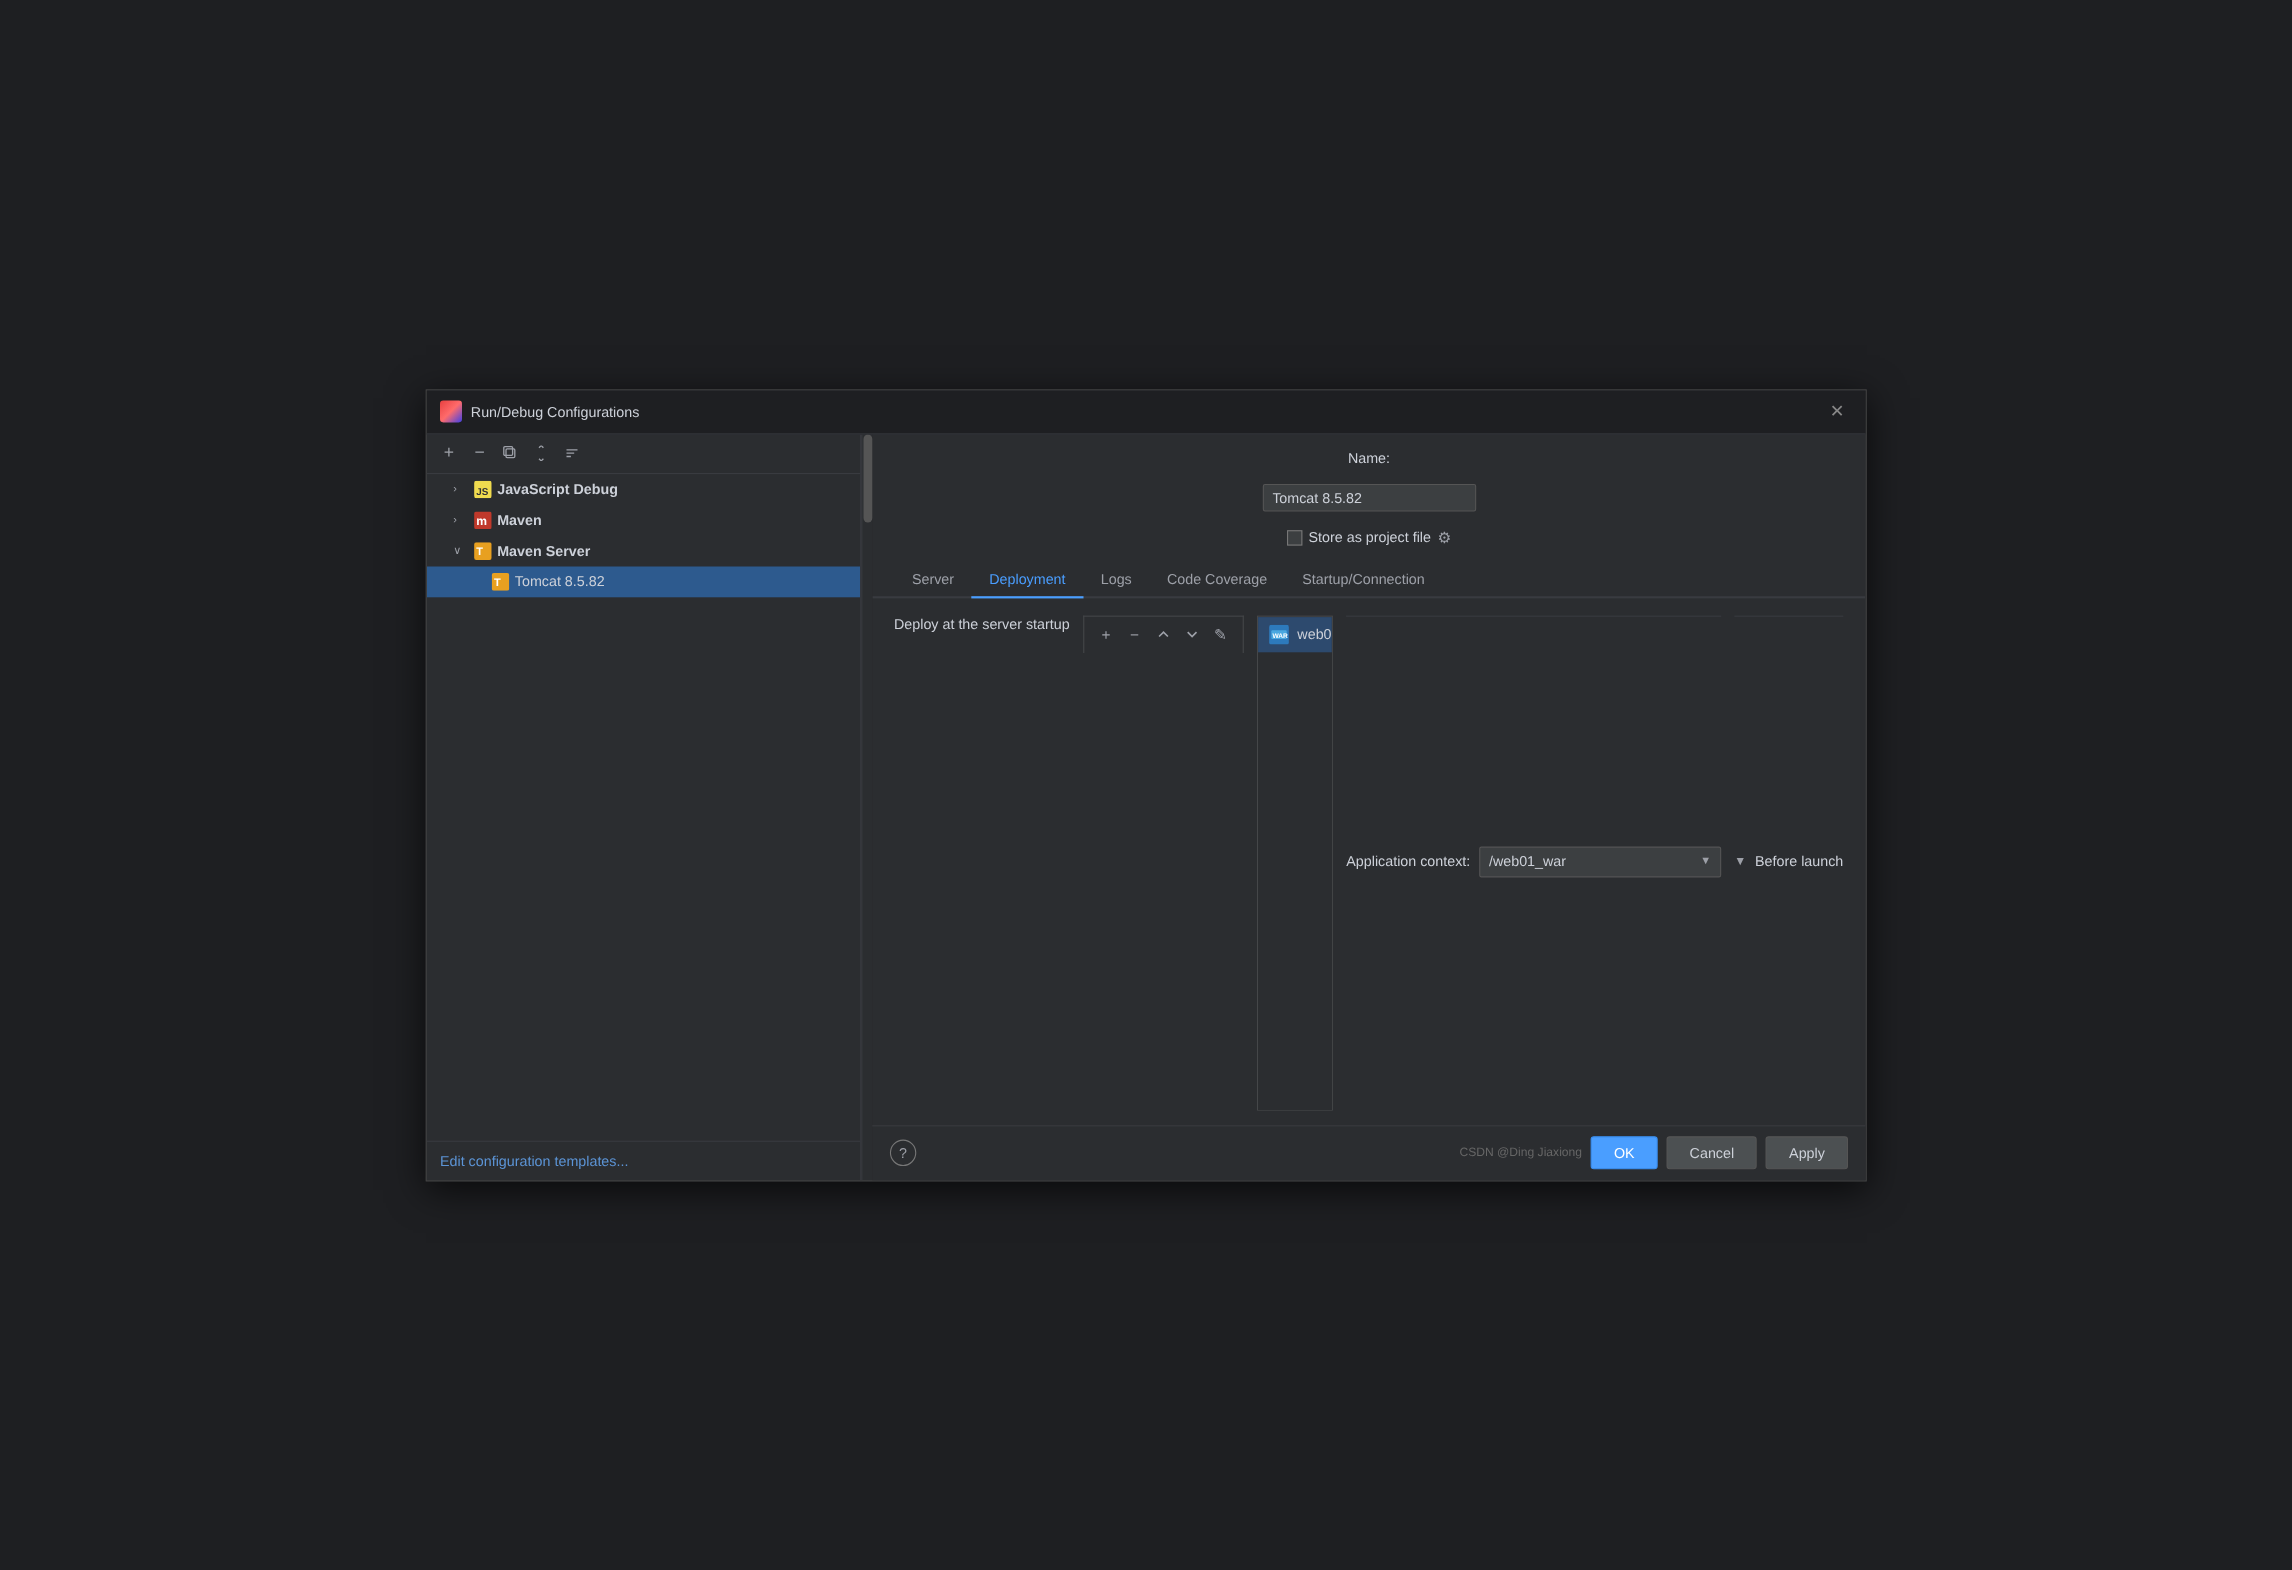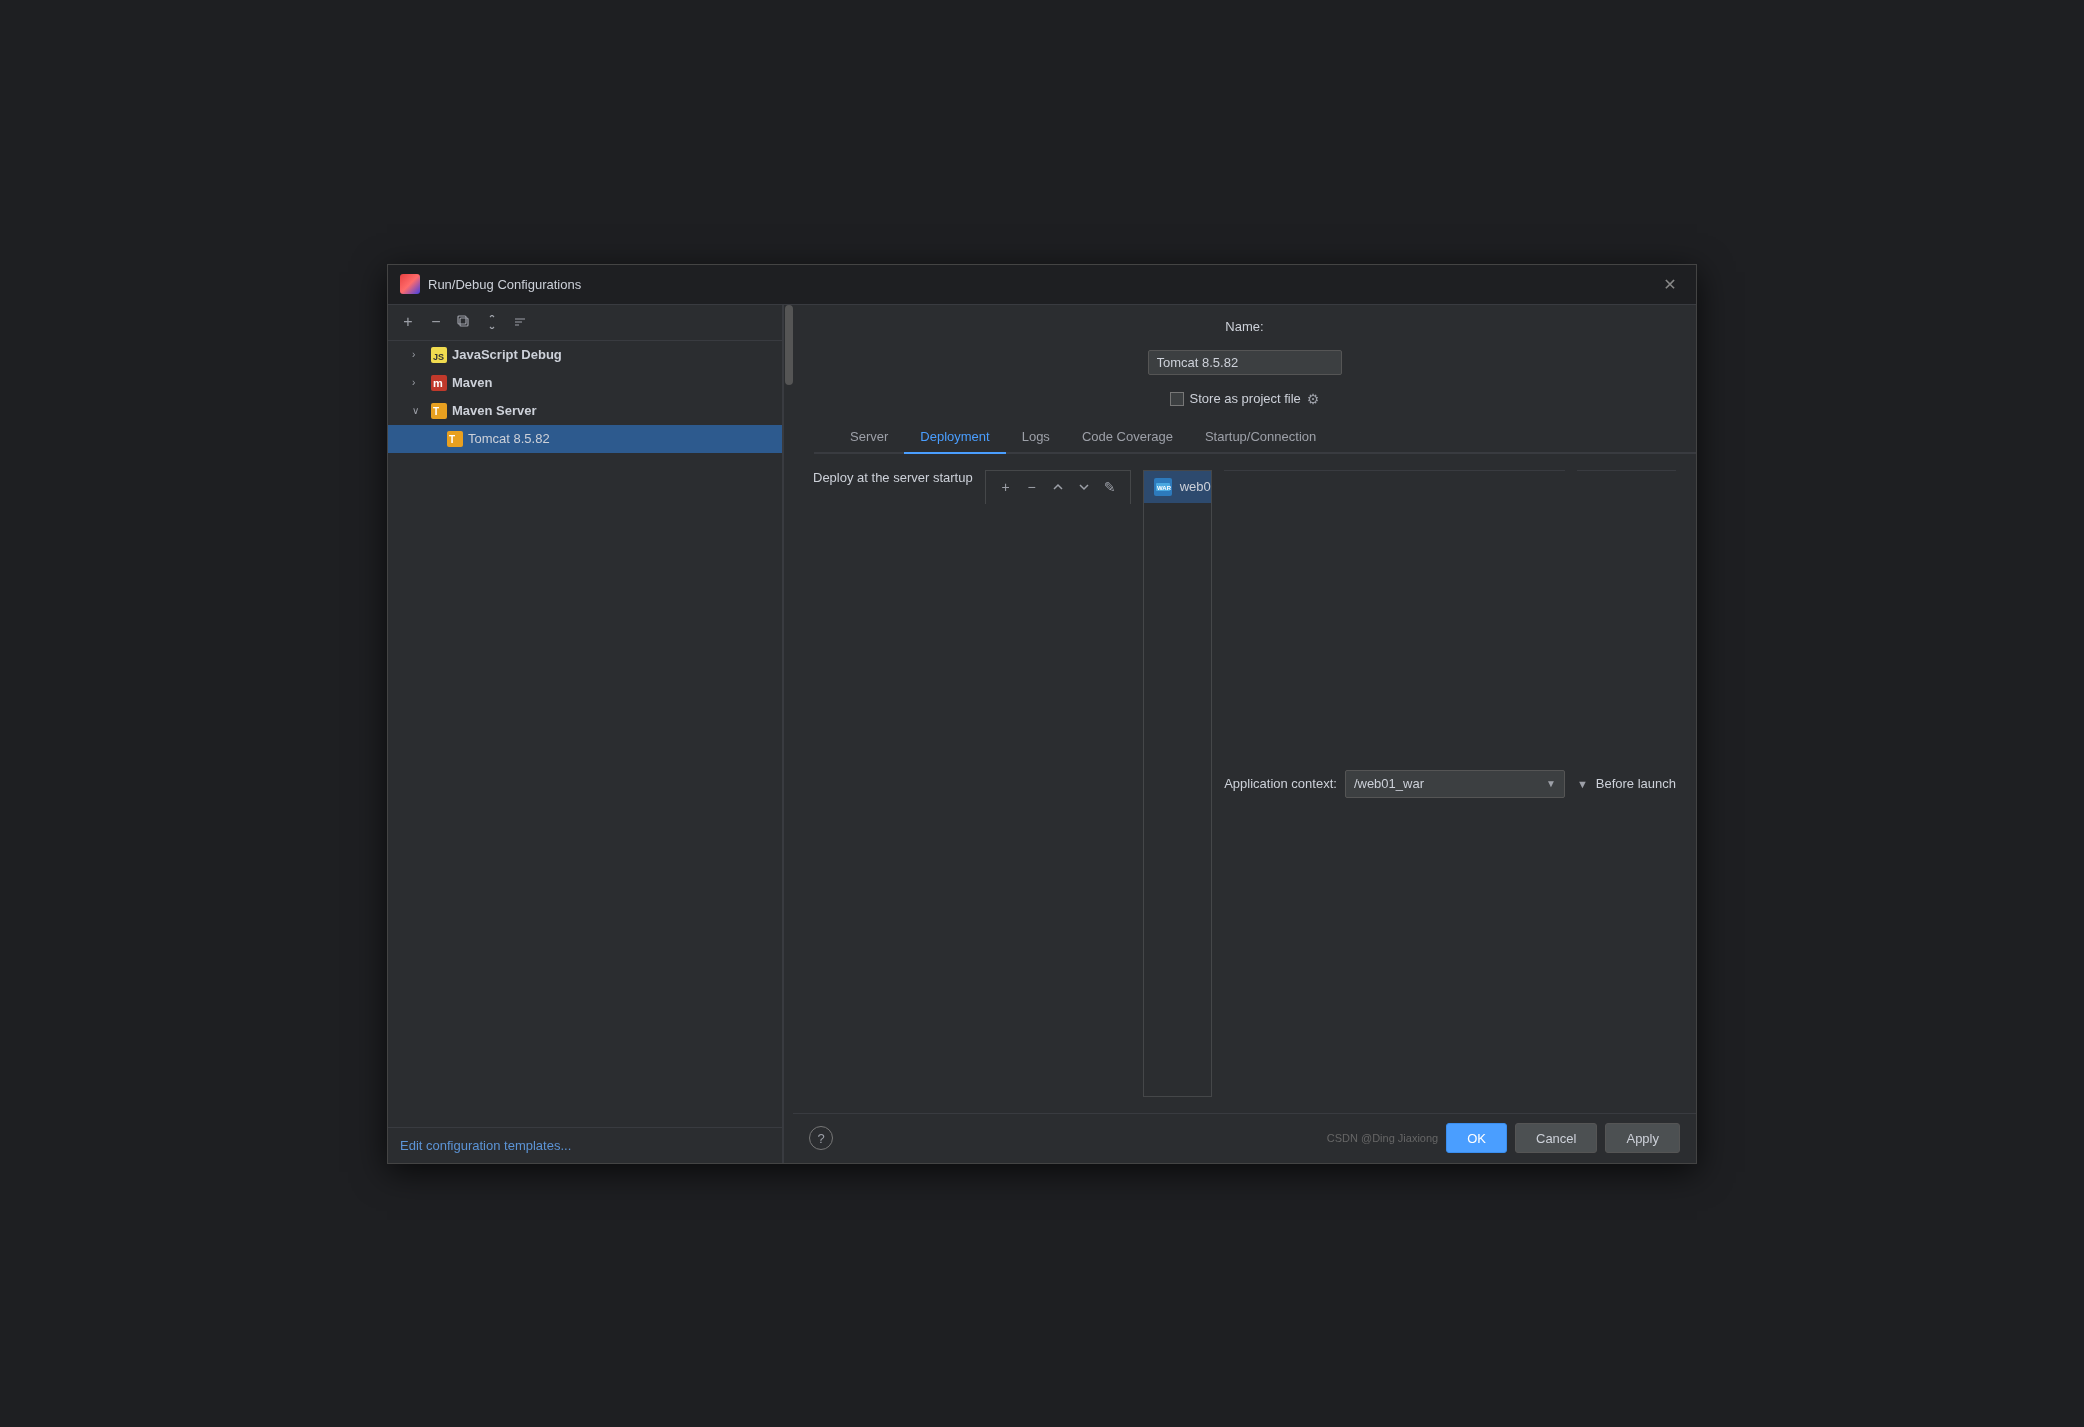--- a/index.html
+++ b/index.html
@@ -8,21 +8,21 @@
       font-family: 'Segoe UI', Arial, sans-serif;
       font-size: 13px;
       color: #cdd1d9;
       display: flex;
       justify-content: center;
       align-items: center;
       min-height: 100vh;
     }
     .dialog {
       width: 1310px;
-      height: 900px;
+      height: 720px;
       background: #2b2d30;
       border: 1px solid #444;
       display: flex;
       flex-direction: column;
       box-shadow: 0 8px 32px rgba(0,0,0,0.7);
     }
     .title-bar {
       background: #1e1f22;
       height: 40px;
       display: flex;
@@ -195,21 +195,20 @@
       font-size: 14px;
       cursor: pointer;
     }
     
     .tabs-bar {
       display: flex;
       border-bottom: 2px solid #393b40;
       padding: 0 20px;
       flex-shrink: 0;
       gap: 0;
-      margin-left: 21px;
     }
     .tab {
       padding: 8px 16px;
       font-size: 13px;
       color: #9da0a8;
       cursor: pointer;
       border-bottom: 2px solid transparent;
       margin-bottom: -2px;
     }
     .tab.active {

